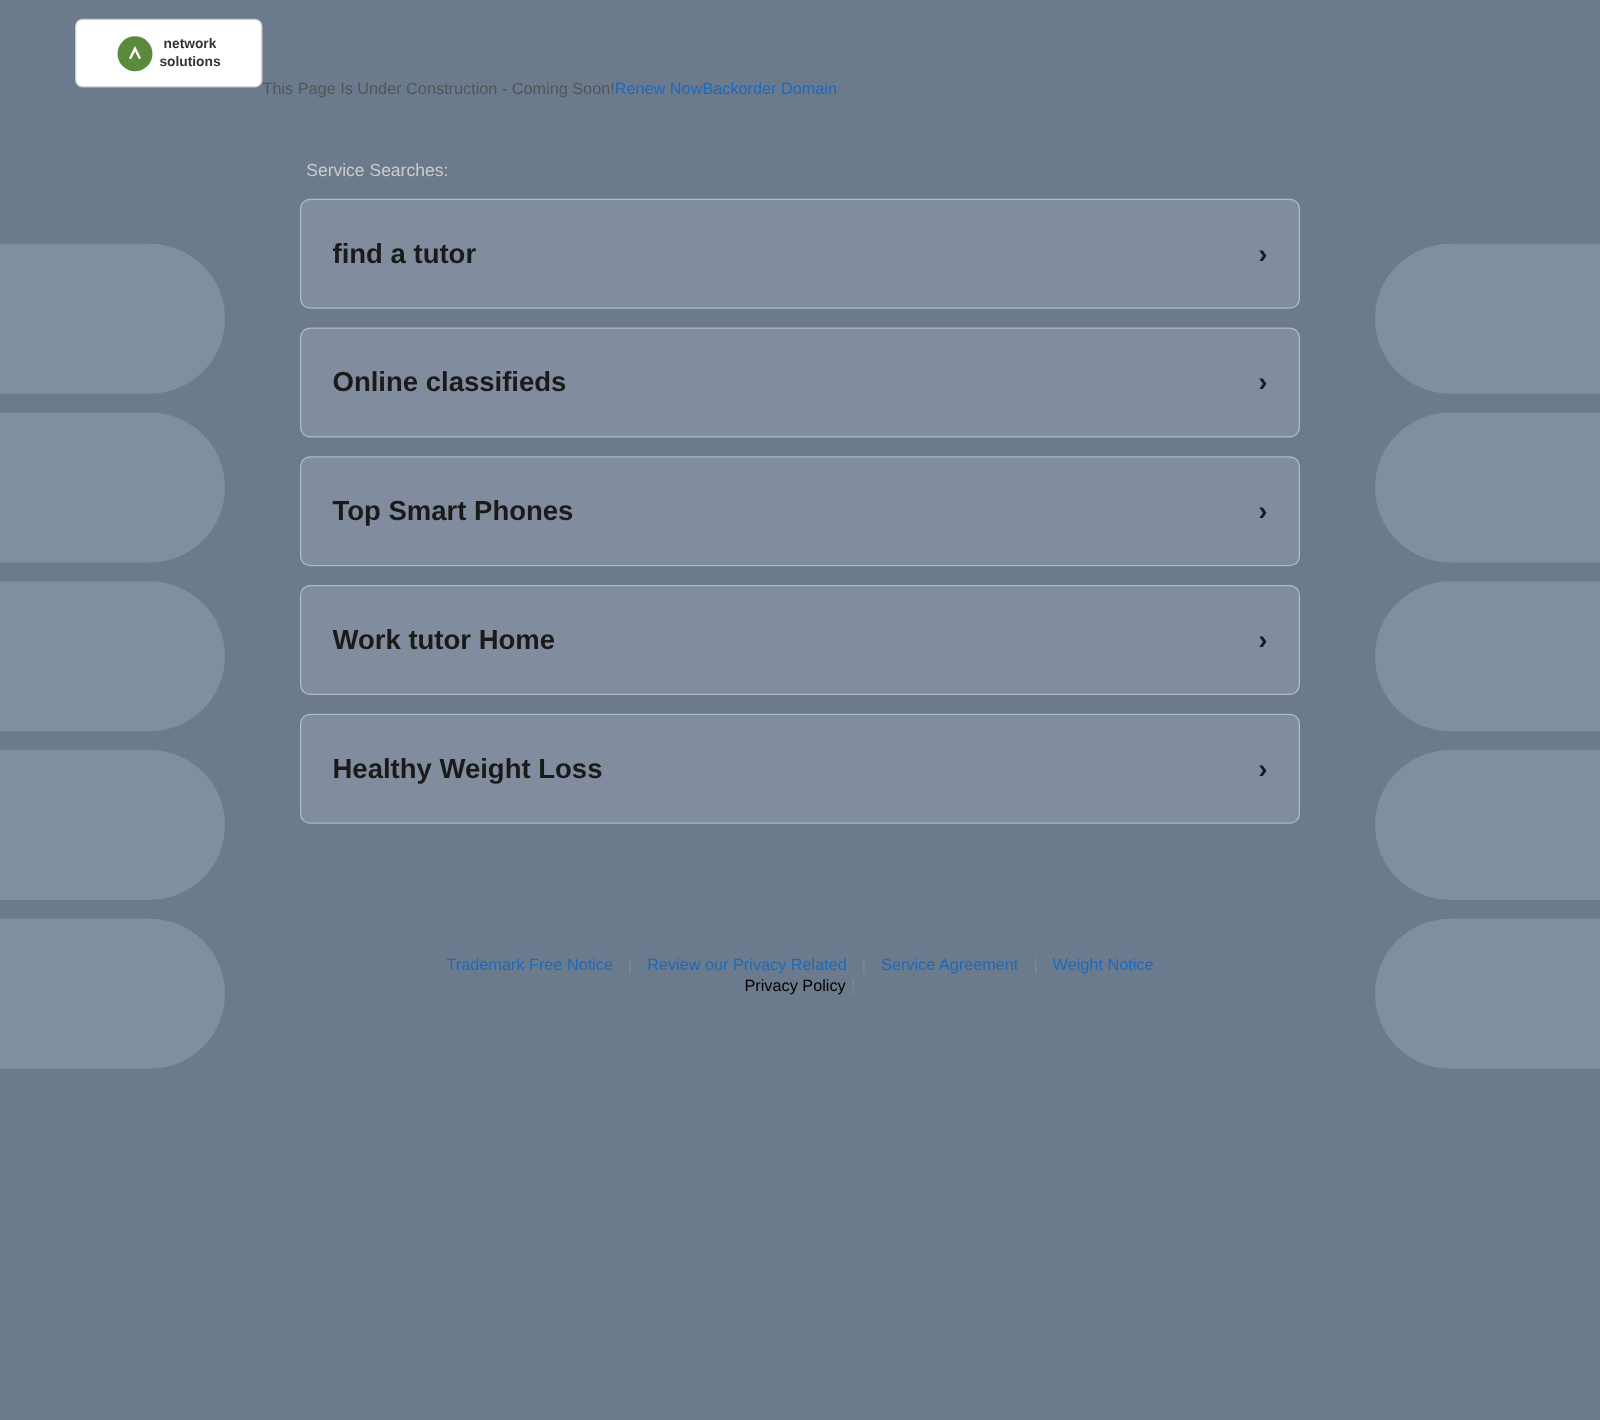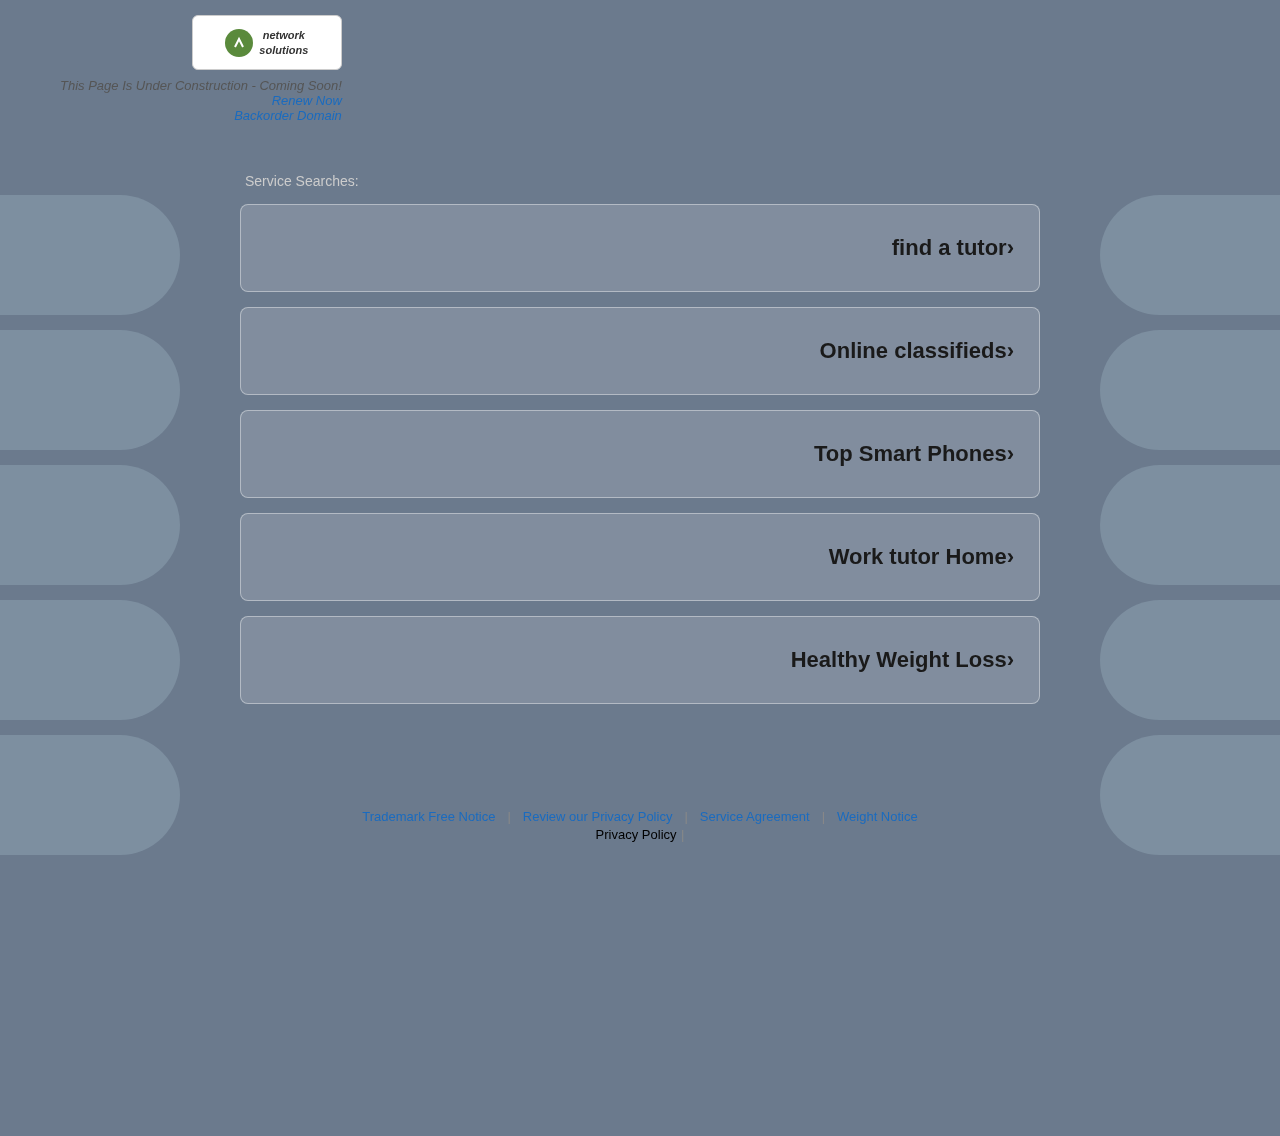--- a/index.html
+++ b/index.html
@@ -44,23 +44,22 @@
 
     .site-title {
       font-size: 28px;
       font-weight: bold;
       color: #2c3e50;
       margin-top: 40px;
     }
 
     .header-right {
       display: flex;
-      flex-direction: column;
+      flex-direction: row;
       align-items: flex-end;
-      font-style: italic;
     }
 
     .network-solutions-logo {
       width: 150px;
       height: 55px;
       background-color: white;
       border: 1px solid #ccc;
       border-radius: 6px;
       display: flex;
       align-items: center;
@@ -129,21 +128,21 @@
     }
 
     .search-item {
       background-color: rgba(255, 255, 255, 0.15);
       border: 1px solid rgba(255, 255, 255, 0.4);
       border-radius: 8px;
       padding: 30px 25px;
       margin-bottom: 15px;
       display: flex;
       align-items: center;
-      justify-content: flex-end;
+      justify-content: space-between;
       cursor: pointer;
       transition: background-color 0.2s;
     }
 
     .search-item-label {
       font-size: 22px;
       font-weight: bold;
       color: #1a1a1a;
     }
 
@@ -258,21 +257,21 @@
       <span class="chevron-right">›</span>
     </div>
     </div>
 </div>
 
 <div class="footer">
   <div class="footer-links" id="footer-links-container">
 
   <a class="footer-link" href="#">Trademark Free Notice</a>
       <span class="footer-divider">|</span>
-      <a class="footer-link" href="#">Review our Privacy Policy</a>
+      <a class="footer-link" href="#">Review our Privacy Related</a>
       <span class="footer-divider">|</span>
       <a class="footer-link" href="#">Service Agreement</a>
       <span class="footer-divider">|</span>
       <a class="footer-link" href="#">Weight Notice</a>
     </div>
   <div>
     <a class="footer-privacy" href="#">Privacy Policy</a>
     <span class="footer-pipe">|</span>
   </div>
 </div>

